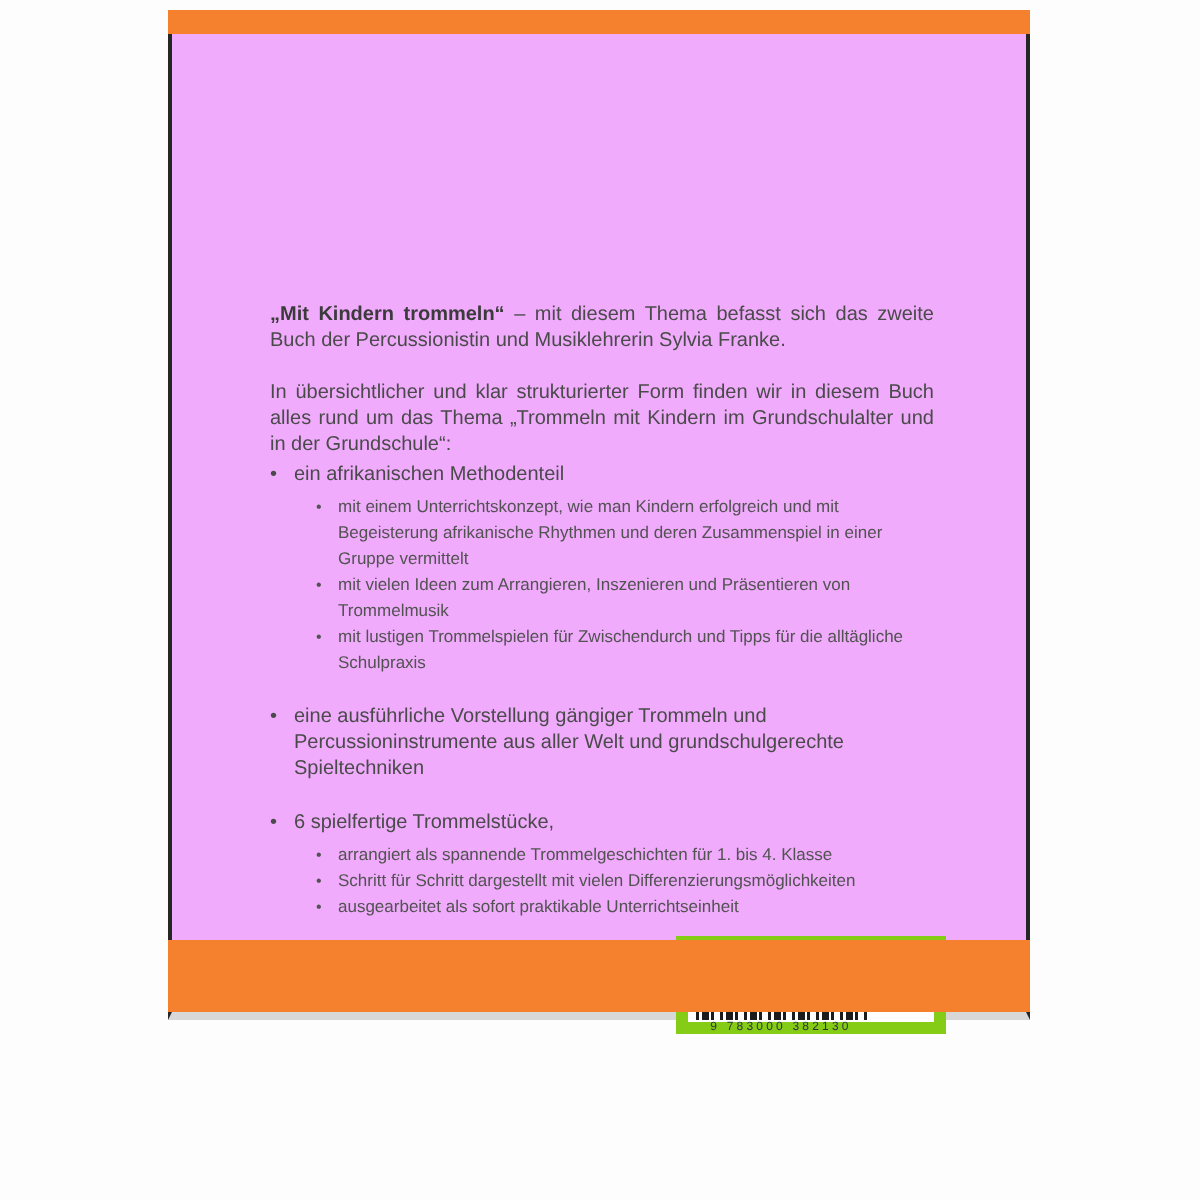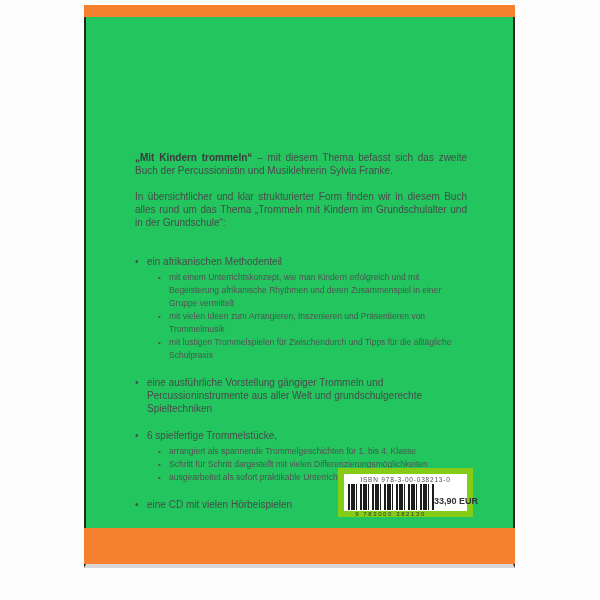--- a/index.html
+++ b/index.html
@@ -3,38 +3,38 @@
 <meta charset="utf-8">
 <style>
   html,body{margin:0;padding:0;}
   body{
     width:600px;height:600px;position:relative;
     background:#fdfdfd;
     font-family:"Liberation Sans", sans-serif;
     overflow:hidden;
   }
   .book{
-    position:absolute;left:84px;top:5px;width:431px;height:563px;
-    background:#22c55e;box-sizing:border-box;
+    position:absolute;left:84px;top:5px;width:431px;height:505px;
+    background:#f0abfc;box-sizing:border-box;
     border-left:2px solid #262626;border-right:2px solid #262626;
     border-bottom:4px solid #d8d8d8;
   }
   .band-top{
     position:absolute;left:-2px;right:-2px;top:0;height:12px;
   }
   .band-bottom{
     position:absolute;left:-2px;right:-2px;bottom:0;height:36px;
   }
   .cover-content{
     position:absolute;left:0;right:0;top:12px;bottom:36px;
     padding:134px 46px 0 49px;
     color:#4a4a4a;font-size:10px;line-height:13px;
   }
   .para{margin:0 0 13px 0;text-align:justify;}
-  .para.last{margin-bottom:26px;}
+  .para.last{margin-bottom:2px;}
   .bold-lead{font-weight:bold;color:#3b3b3b;}
   ul.main-list{list-style:none;margin:0;padding:0;}
   li.main-item{position:relative;padding-left:12px;margin:0 0 14px 0;}
   .m-marker{position:absolute;left:0;top:0;}
   ul.sub-list{list-style:none;margin:3px 0 0 0;padding:0 0 0 11px;}
   li.sub-item{
     position:relative;padding-left:11px;margin:0;
     font-size:8.5px;line-height:13px;color:#525252;
   }
   .s-marker{position:absolute;left:0;top:0;font-size:8px;}

